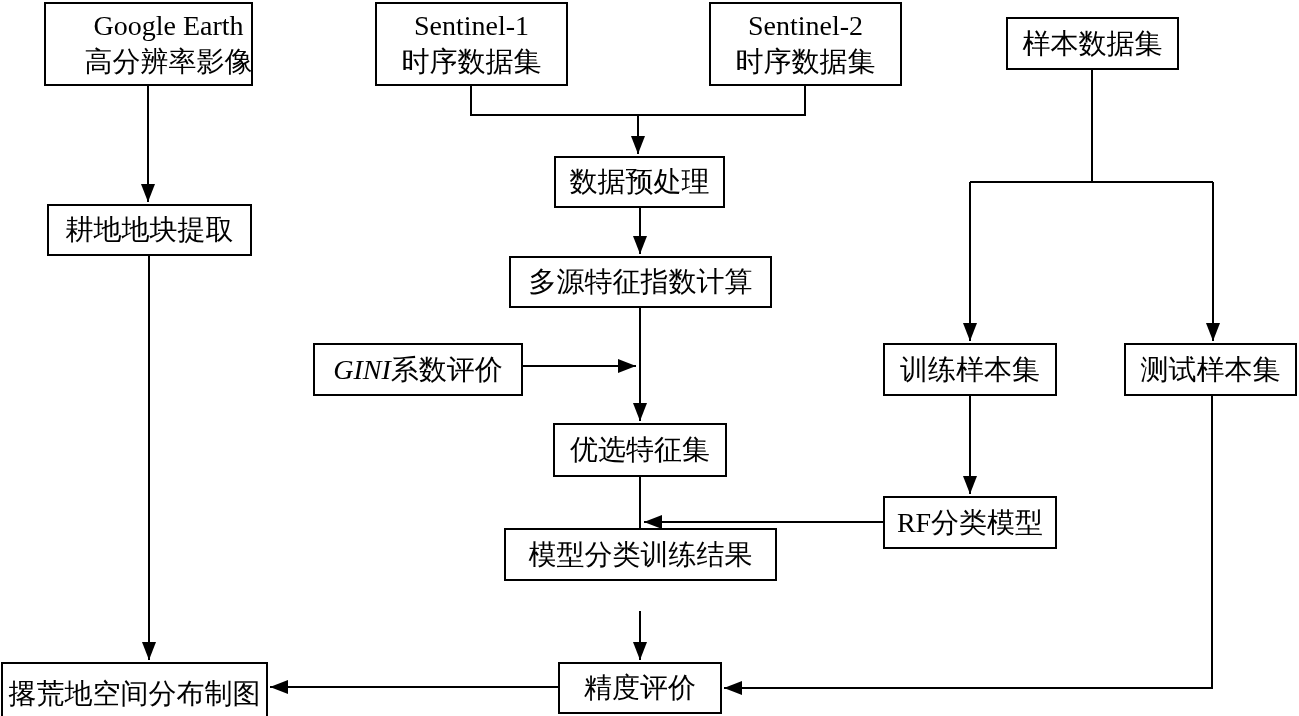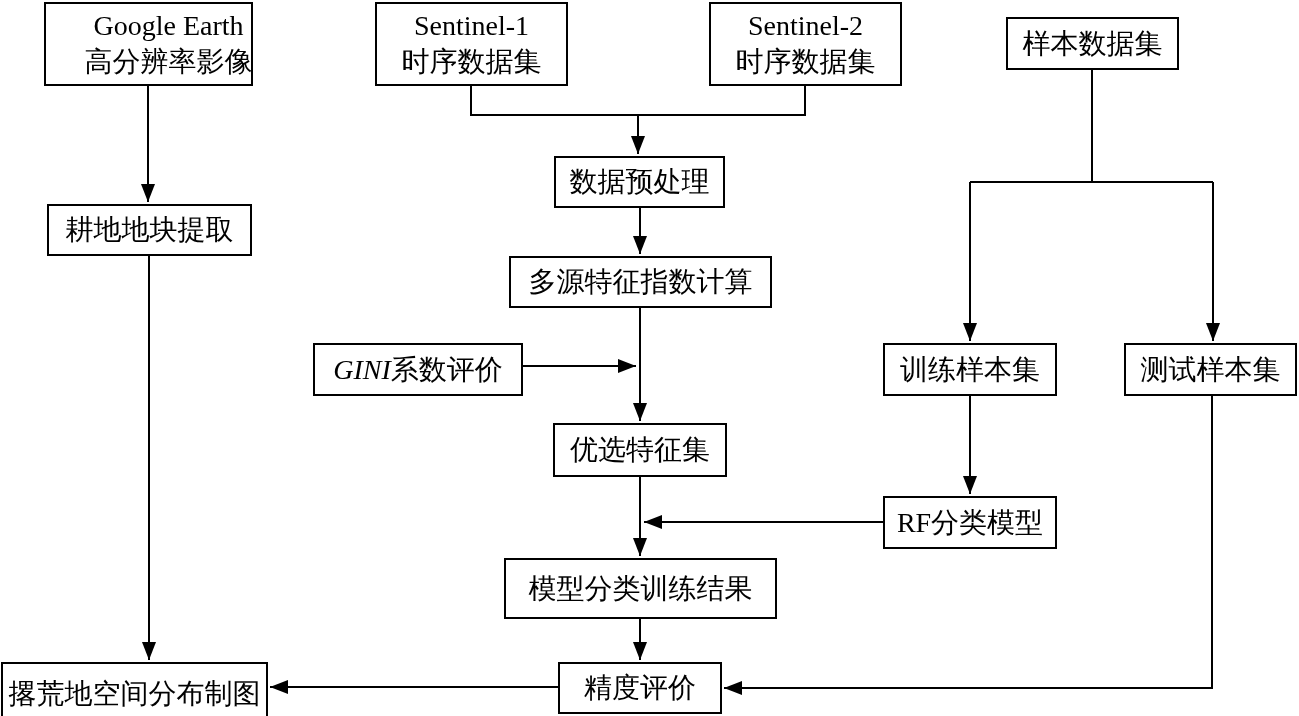--- a/index.html
+++ b/index.html
@@ -120,21 +120,21 @@
   </div>
 
   <div class="node" style="left:553px; top:423px; width:174px; height:54px;text-align:center;">
     <span>优选特征集</span>
   </div>
 
   <div class="node" style="left:883px; top:496px; width:174px; height:53px;text-align:right;">
     <span>RF分类模型</span>
   </div>
 
-  <div class="node" style="left:504px; top:558px; width:273px; height:61px;">
+  <div class="node" style="left:504px; top:528px; width:273px; height:53px;">
     <span>模型分类训练结果</span>
   </div>
 
   <div class="node" style="left:558px; top:662px; width:164px; height:52px;">
     <span>精度评价</span>
   </div>
 
   <div class="node" style="left:1px; top:662px; width:267px; height:64px;">
     <span>撂荒地空间分布制图</span>
   </div>

